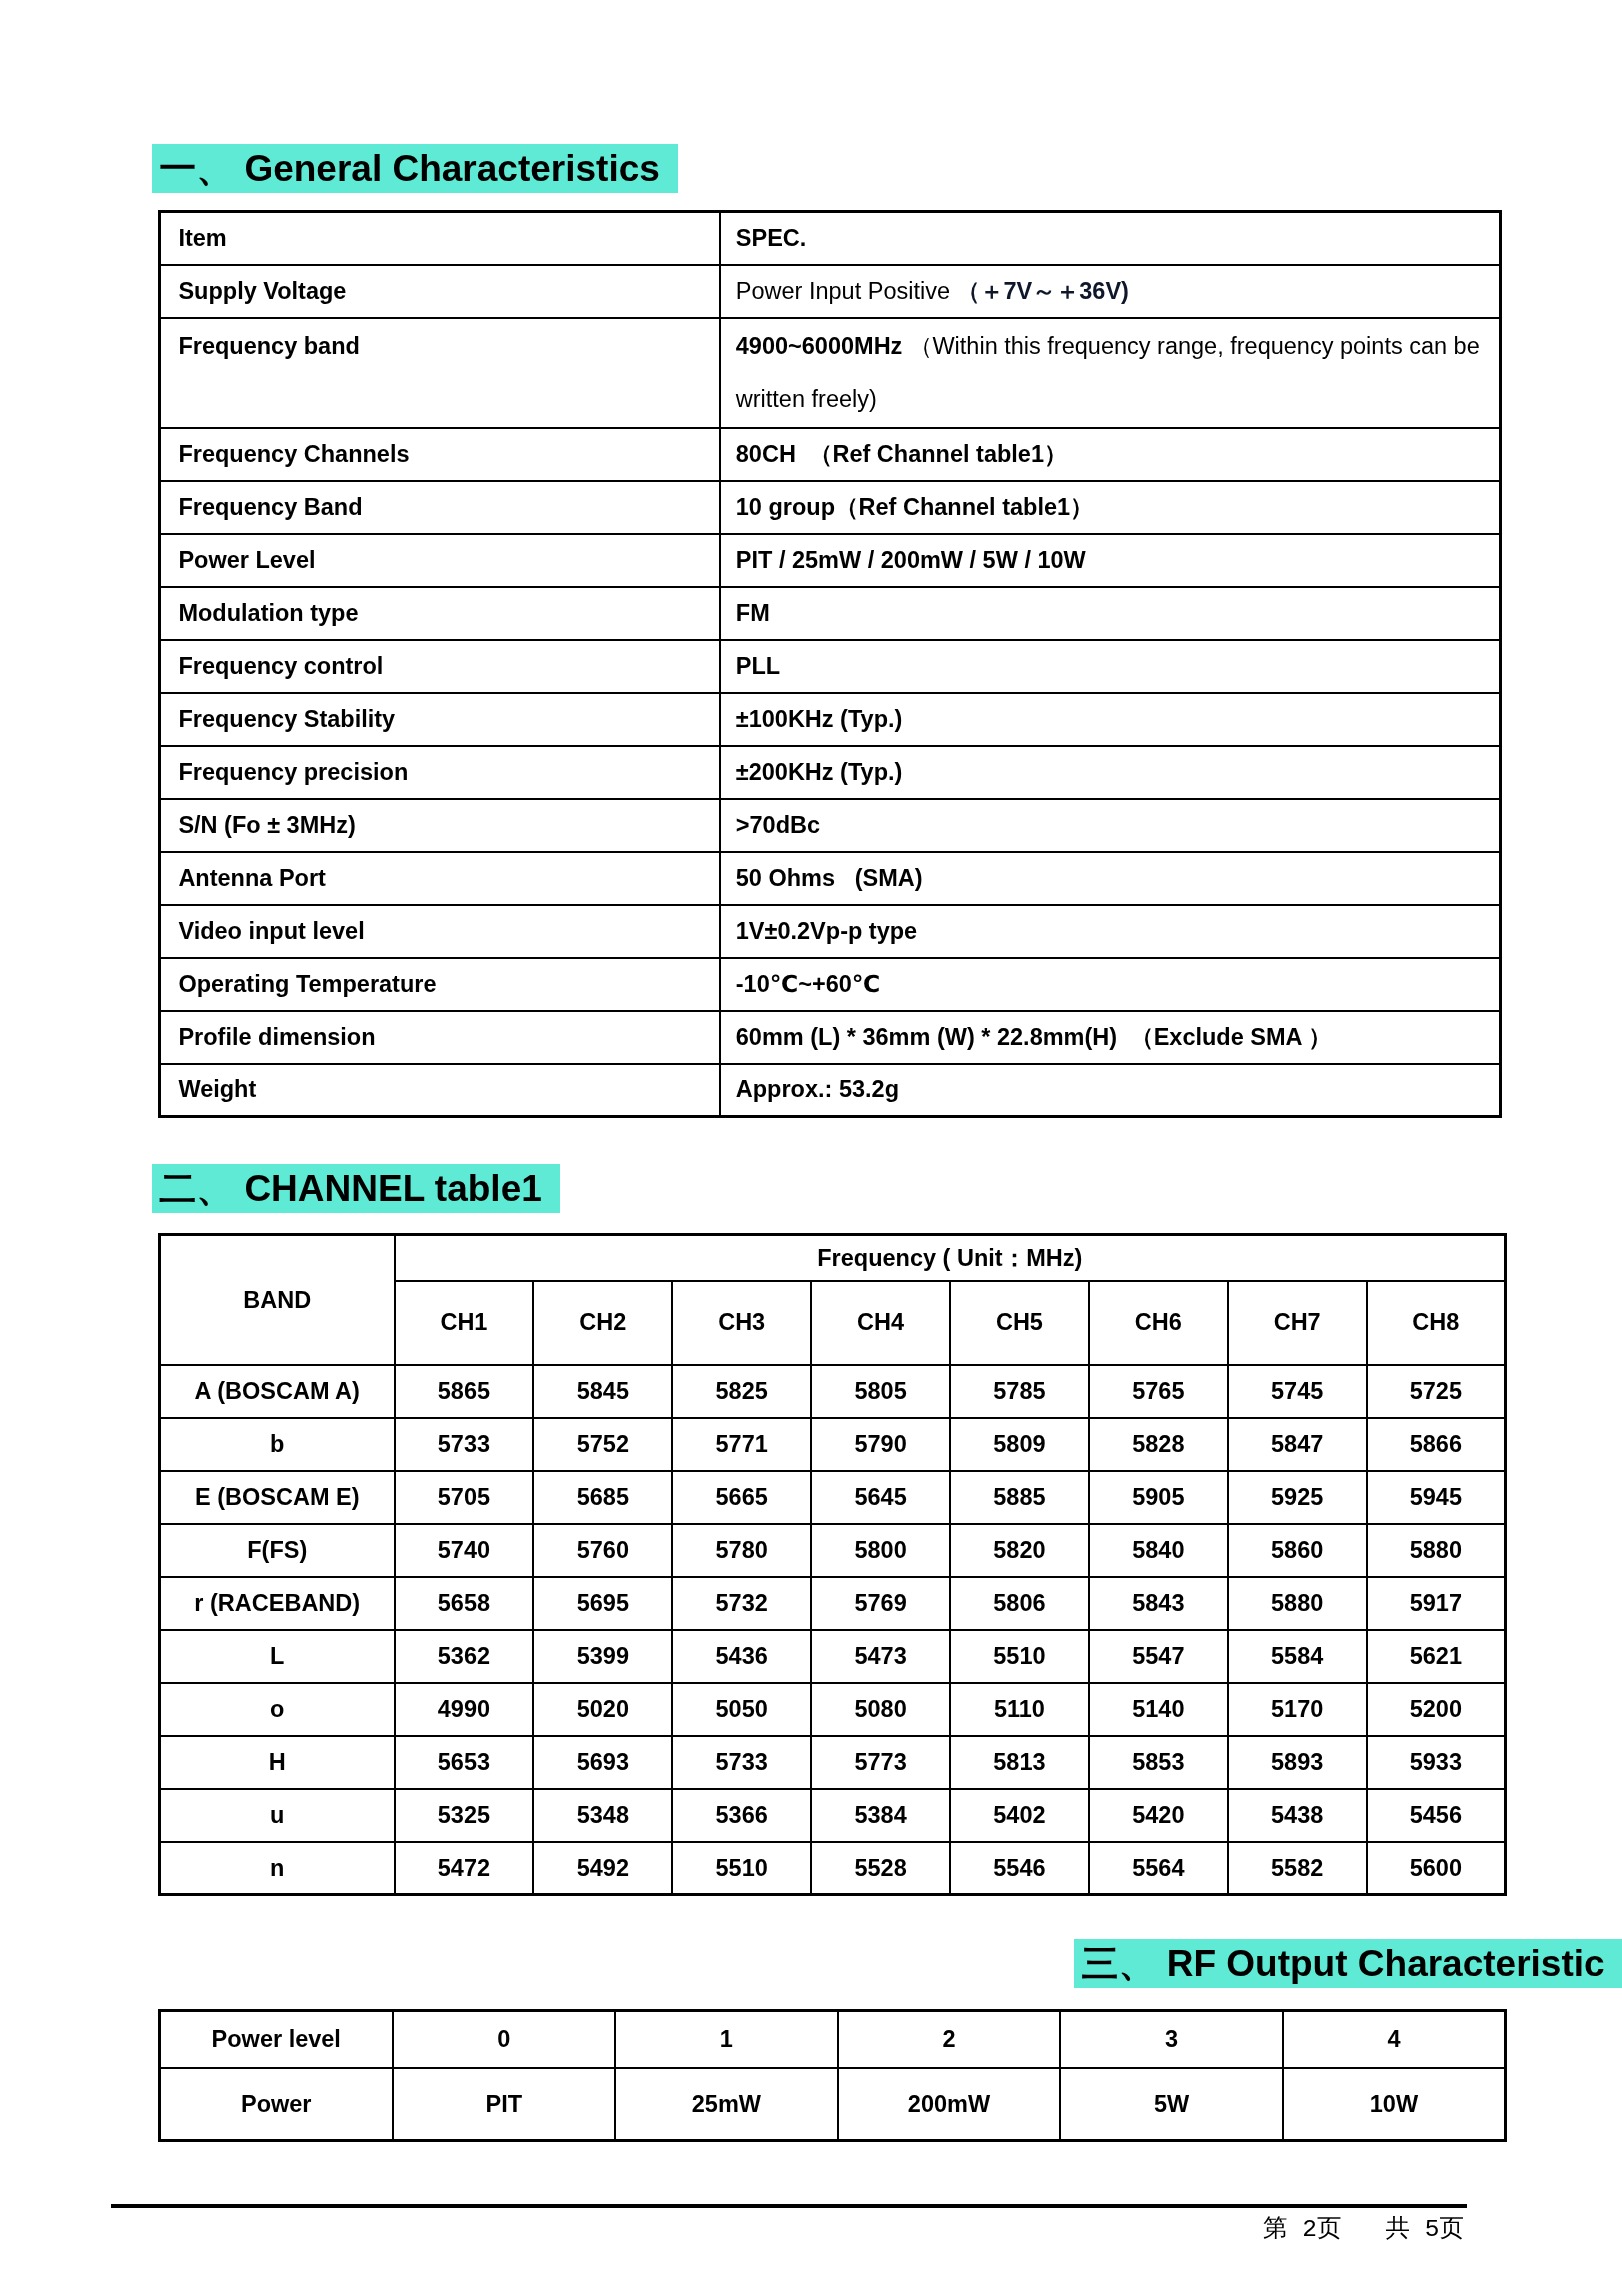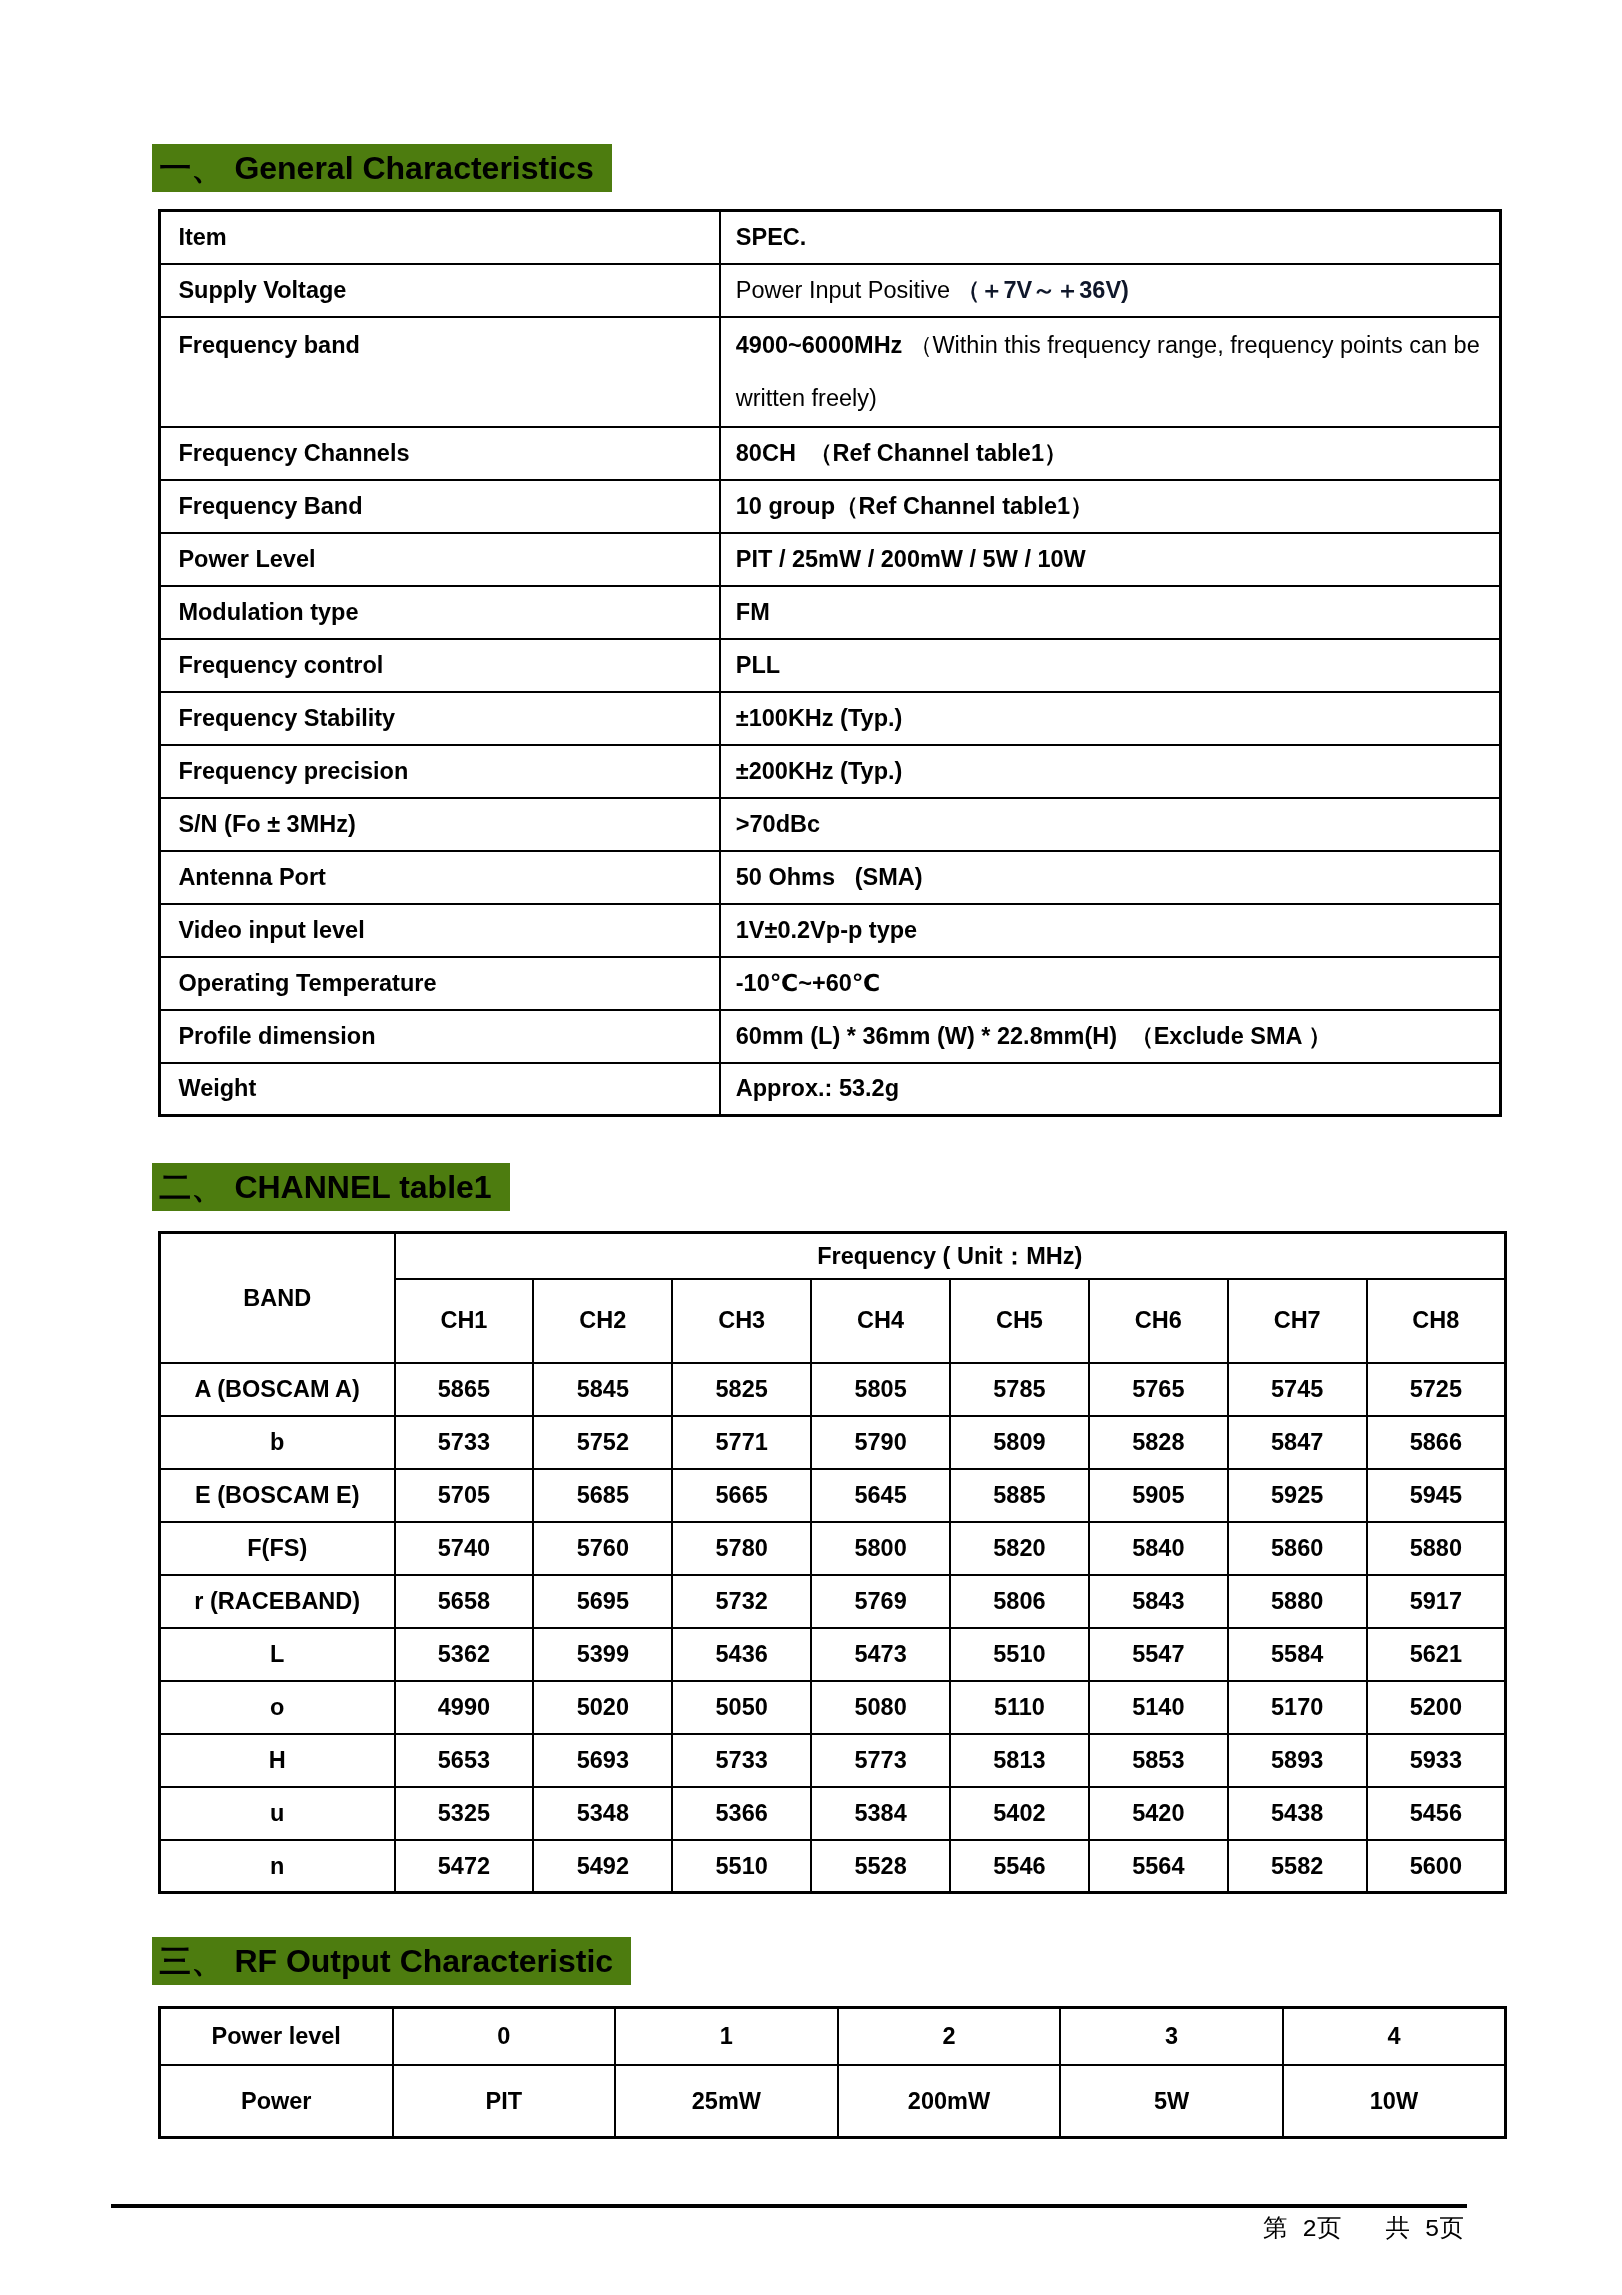--- a/index.html
+++ b/index.html
@@ -7,25 +7,25 @@
     position:relative;
     width:1623px; height:2295px;
     background:#ffffff; color:#000;
     font-family:"Liberation Sans","DejaVu Sans",sans-serif;
     overflow:hidden;
   }
   
   .hwrap { margin-left:152px; }
   .h1wrap { padding-top:144px; }
   .h2wrap { margin-top:46px; }
-  .h3wrap { margin-top:43px; }
+  .h3wrap { margin-top:43px;text-align:right; }
   .heading {
     display:inline-block;
-    background:#4d7c0f;
-    font-size:32px; font-weight:bold;
+    background:#5eead4;
+    font-size:37px; font-weight:bold;
     line-height:48px;
     padding:0 18.4px 0 7.2px;
     white-space:pre;
   }
   .heading .num {
     font-family:"DejaVu Serif","Liberation Serif",serif;
     margin-right:11.2px;
   }
   
   table { border-collapse:collapse; table-layout:fixed; margin-left:158px; }

